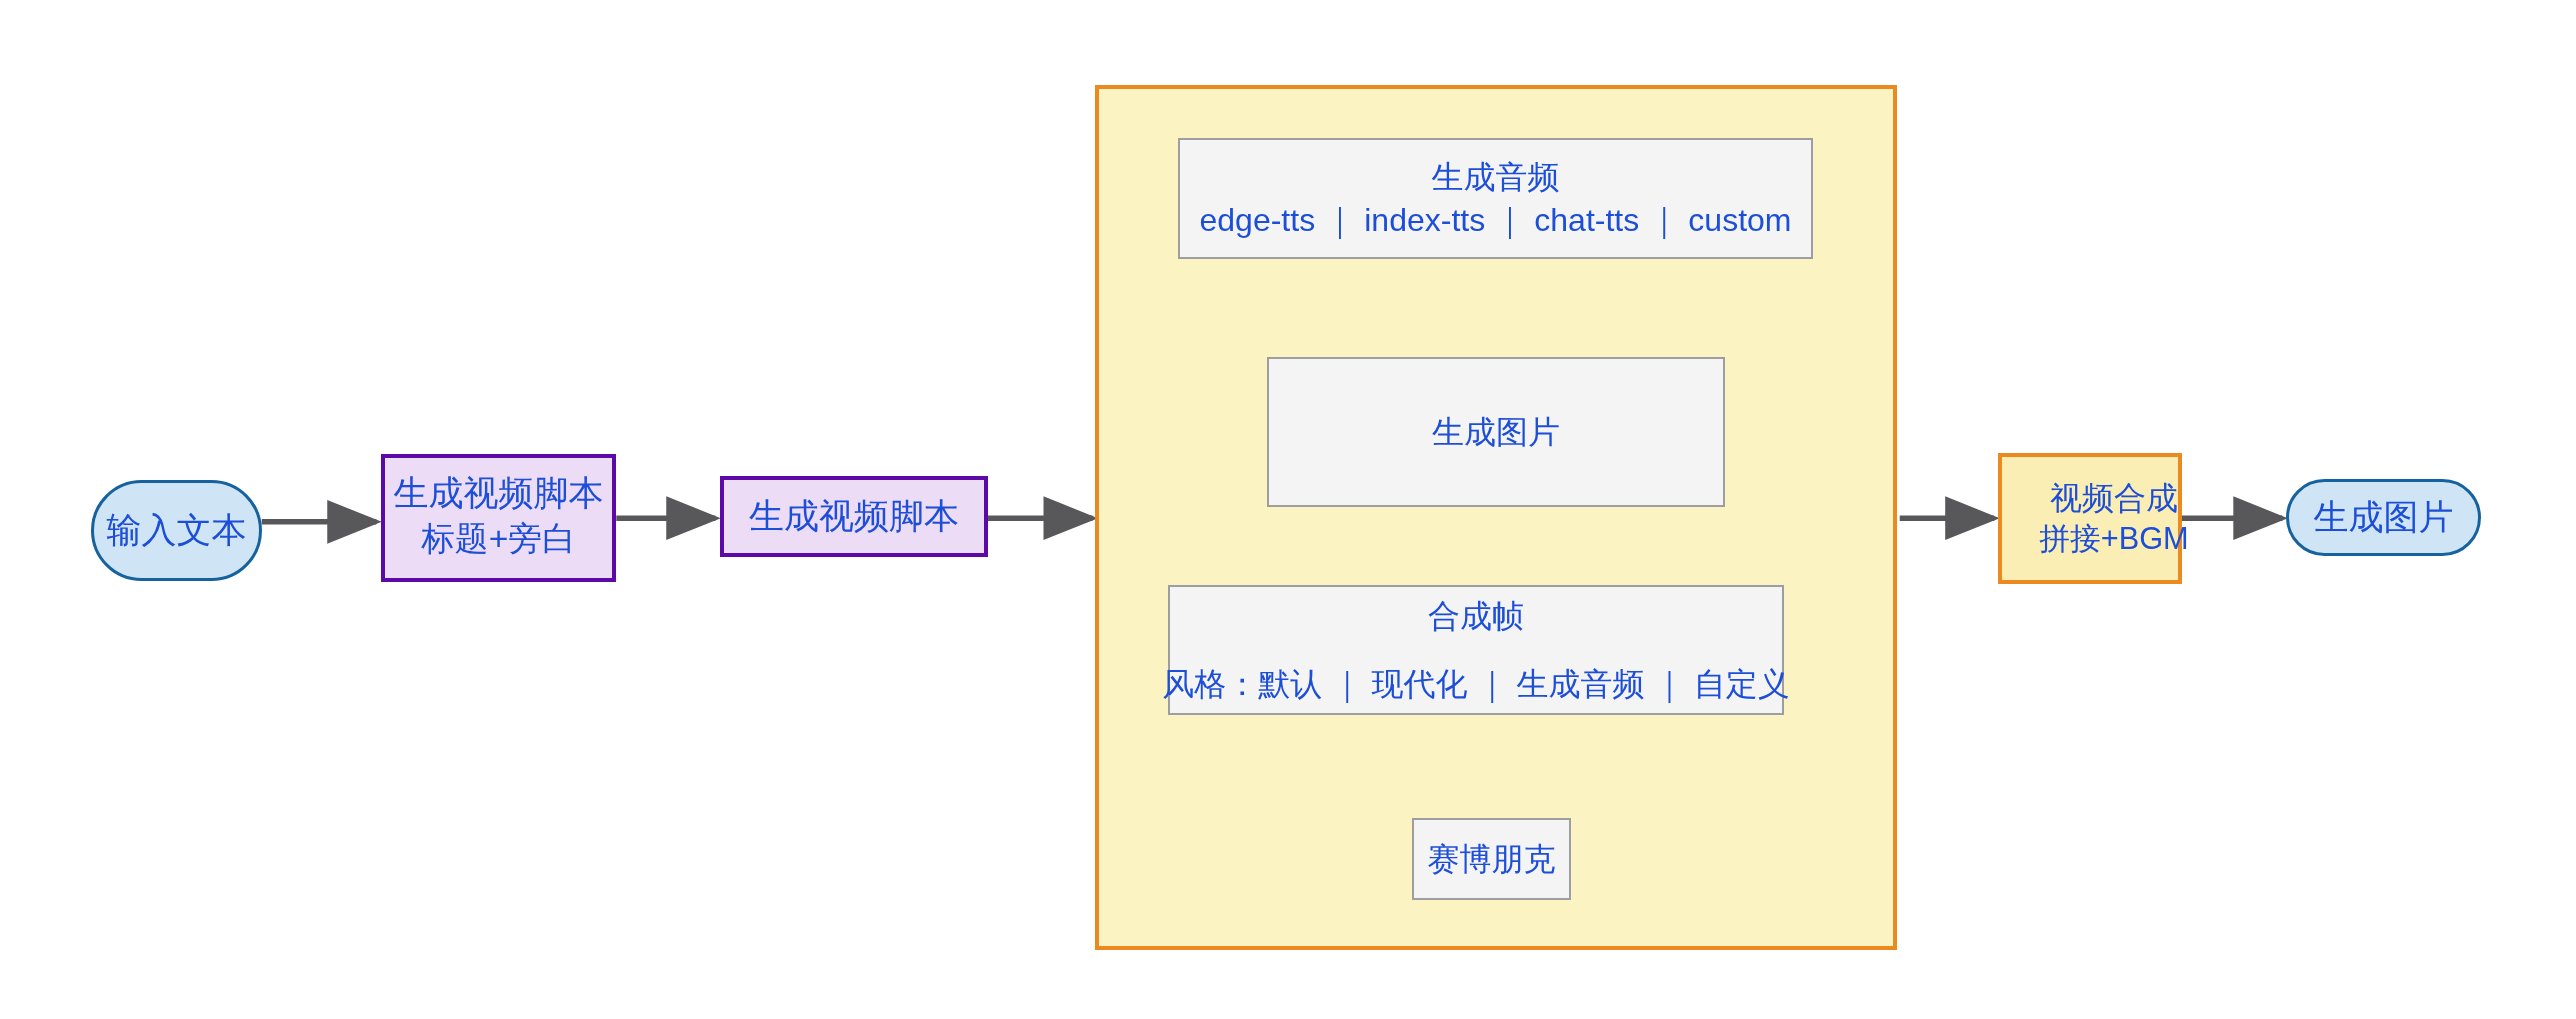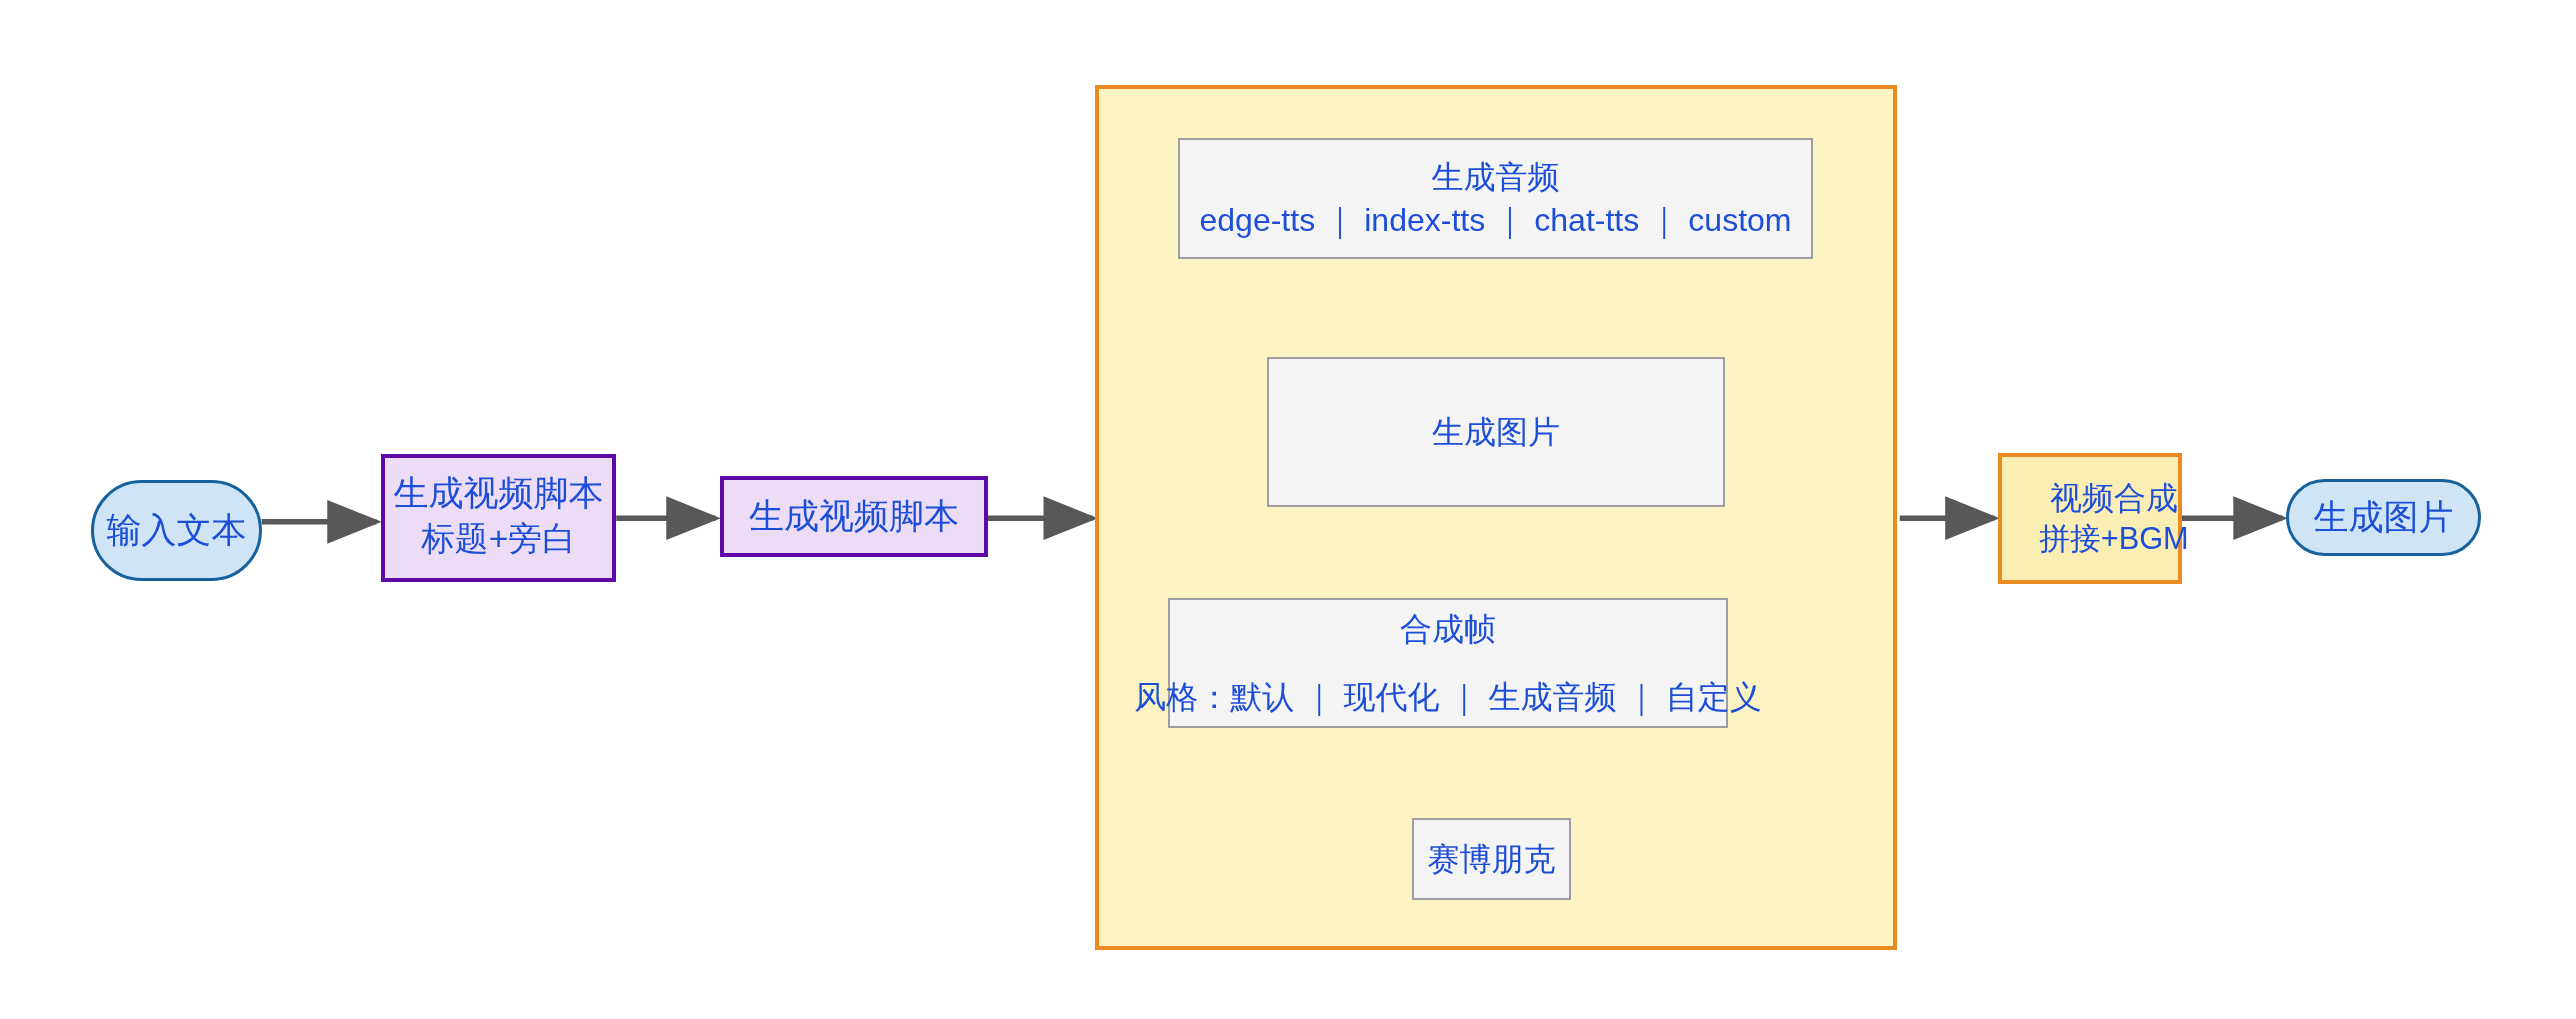--- a/index.html
+++ b/index.html
@@ -121,21 +121,21 @@
 
   <div class="node node--plain" style="left:1178px; top:138px; width:635px; height:121px;">
     <span class="node-line1">生成音频</span>
     <span class="node-line2">edge-tts ｜ index-tts ｜ chat-tts ｜ custom</span>
   </div>
 
   <div class="node node--plain" style="left:1267px; top:357px; width:458px; height:150px;">
     <span class="node-line1">生成图片</span>
   </div>
 
-  <div class="node node--plain" style="left:1168px; top:598px; width:560px; height:130px;gap:26px;">
+  <div class="node node--plain" style="left:1168px; top:585px; width:616px; height:130px;gap:26px;">
     <span class="node-line1">合成帧</span>
     <span class="node-line2">风格：默认 ｜ 现代化 ｜ 生成音频 ｜ 自定义</span>
   </div>
 
   <div class="node node--plain" style="left:1412px; top:818px; width:159px; height:82px;">
     <span class="node-line1">赛博朋克</span>
   </div>
 
   <div class="node node--orange" style="left:1998px; top:453px; width:184px; height:131px;padding-left:48px;">
     <span class="node-line1">视频合成</span>

